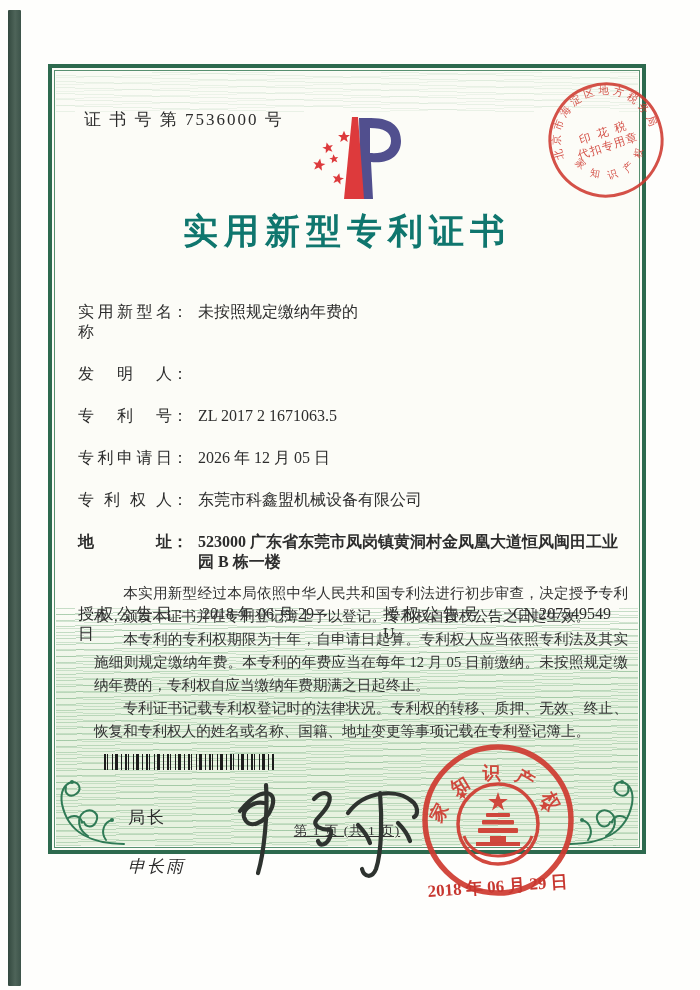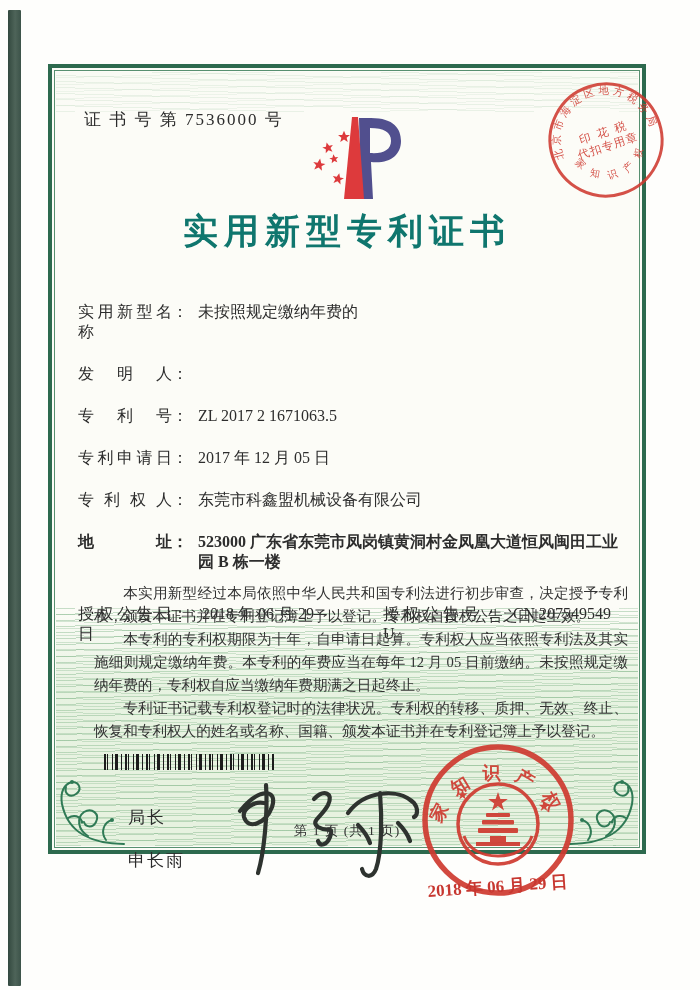--- a/index.html
+++ b/index.html
@@ -50,29 +50,29 @@
   .paragraphs { position:absolute; left:42px; top:514px; width:534px;
                 font-size:14.6px; line-height:23px; color:#333; text-align:justify; }
   .paragraphs p { text-indent:2em; }
 
   .barcode { position:absolute; left:52px; top:686px; width:170px; height:16px;
       background-image:
         repeating-linear-gradient(90deg,#1c1c1c 0 2px,transparent 2px 3px,#1c1c1c 3px 4px,transparent 4px 8px,#1c1c1c 8px 9px,transparent 9px 11px,#1c1c1c 11px 14px,transparent 14px 17px,#1c1c1c 17px 18px,transparent 18px 21px);
   }
 
   .sig-block { position:absolute; left:76px; top:738px; font-size:17px; color:#2b2b2b; letter-spacing:2px; }
-  .sig-block .sig-name { margin-top:20px; }
+  .sig-block .sig-name { margin-top:26px;font-style:italic; }
   .signature { position:absolute; left:150px; top:705px; width:230px; height:115px; }
 
   .seal { position:absolute; left:342px; top:672px; width:210px; height:180px; opacity:.92; }
   .tax-stamp { position:absolute; left:546px; top:80px; width:120px; height:120px;
                transform:rotate(-18deg); opacity:.88; }
 
   .footer { position:absolute; left:0; bottom:10px; width:100%; text-align:center;
-            font-size:13.5px; color:#333; letter-spacing:1px; }
+            font-size:13.5px; color:#333; letter-spacing:1px;text-decoration:underline; }
 
   svg text { font-family:"Liberation Serif","DejaVu Serif",serif; }
 </style>
 </head>
 <body>
 
 <div class="stage">
 
   <div class="spine"></div>
 
@@ -140,21 +140,21 @@
           <span class="field-colon">：</span>
       </div>
       <div class="field-row">
         <span class="field-label">专利号</span>
           <span class="field-colon">：</span>
         <span class="field-value">ZL 2017 2 1671063.5</span>
       </div>
       <div class="field-row">
         <span class="field-label">专利申请日</span>
           <span class="field-colon">：</span>
-        <span class="field-value">2017 年 12 月 05 日</span>
+        <span class="field-value">2026 年 12 月 05 日</span>
       </div>
       <div class="field-row">
         <span class="field-label">专利权人</span>
           <span class="field-colon">：</span>
         <span class="field-value">东莞市科鑫盟机械设备有限公司</span>
       </div>
       <div class="field-row addr">
         <span class="field-label">地址</span>
           <span class="field-colon">：</span>
         <span class="field-value">523000 广东省东莞市凤岗镇黄洞村金凤凰大道恒风闽田工业园 B 栋一楼</span>
@@ -167,21 +167,21 @@
         <span class="grant-right">
           <span class="field-label">授权公告号</span><span class="field-colon">：</span>
           <span>CN 207549549 U</span>
         </span>
       </div>
     </div>
 
     <div class="paragraphs">
       <p>本实用新型经过本局依照中华人民共和国专利法进行初步审查，决定授予专利权，颁发本证书并在专利登记簿上予以登记。专利权自授权公告之日起生效。</p>
       <p>本专利的专利权期限为十年，自申请日起算。专利权人应当依照专利法及其实施细则规定缴纳年费。本专利的年费应当在每年 12 月 05 日前缴纳。未按照规定缴纳年费的，专利权自应当缴纳年费期满之日起终止。</p>
-      <p>专利证书记载专利权登记时的法律状况。专利权的转移、质押、无效、终止、恢复和专利权人的姓名或名称、国籍、颁发本证书并在专利登记簿上予以登记。</p>
+      <p>专利证书记载专利权登记时的法律状况。专利权的转移、质押、无效、终止、恢复和专利权人的姓名或名称、国籍、地址变更等事项记载在专利登记簿上。</p>
     </div>
 
     <div class="barcode"></div>
 
     <div class="sig-block">
       <div>局长</div>
       <div class="sig-name">申长雨</div>
     </div>
 
     <svg class="signature" viewBox="0 0 230 115">

